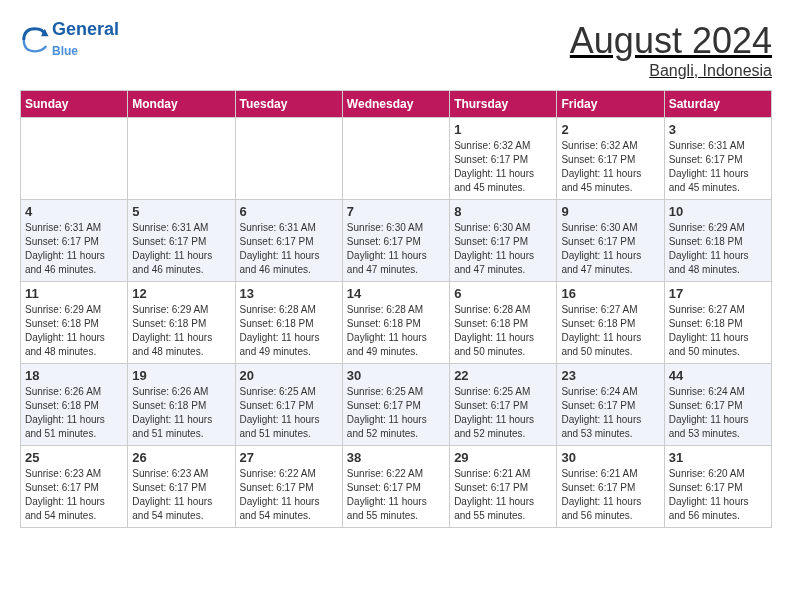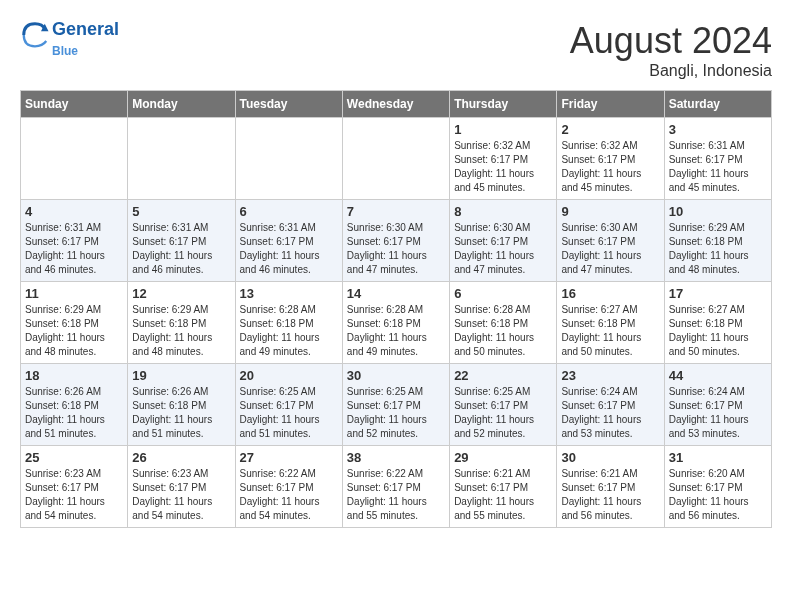--- a/index.html
+++ b/index.html
@@ -11,55 +11,56 @@
       padding: 20px;
     }
     .header {
       display: flex;
       justify-content: space-between;
       align-items: flex-start;
       margin-bottom: 10px;
     }
     .logo {
       display: flex;
-      align-items: flex-start;
+      align-items: center;
     }
     .logo-text {
       font-size: 18px;
       font-weight: bold;
       color: #333;
       line-height: 1.1;
     }
     .logo-text span {
       color: #1a5fa8;
     }
     .logo-icon {
       width: 30px;
       height: 30px;
       margin-right: 2px;
     }
     .title-block {
       text-align: right;
+      text-decoration: underline;
     }
     .month-title {
       font-size: 36px;
       font-weight: normal;
       color: #333;
     }
     .location-title {
       font-size: 16px;
       color: #333;
     }
     table {
       width: 100%;
       border-collapse: collapse;
       font-size: 11px;
     }
     thead tr th {
-      background-color: #737373;
+      background-color: #be185d;
       color: #fff;
       padding: 6px 4px;
       text-align: left;
       font-size: 12px;
       font-weight: bold;
       border: 1px solid #ccc;
     }
     tbody tr td {
       border: 1px solid #ccc;
       vertical-align: top;

